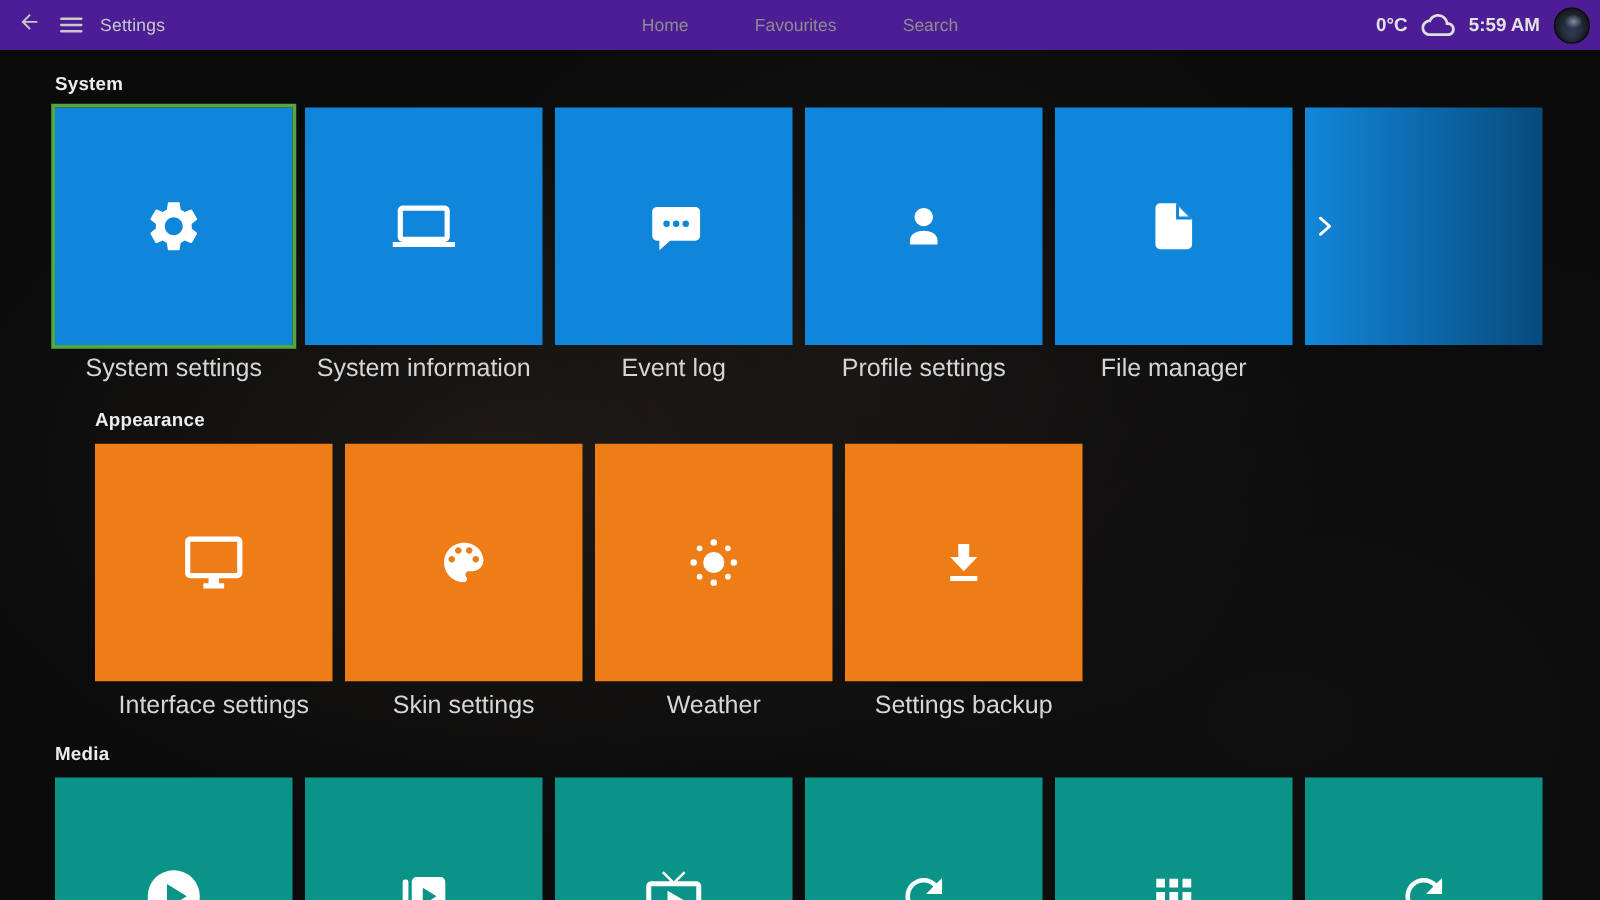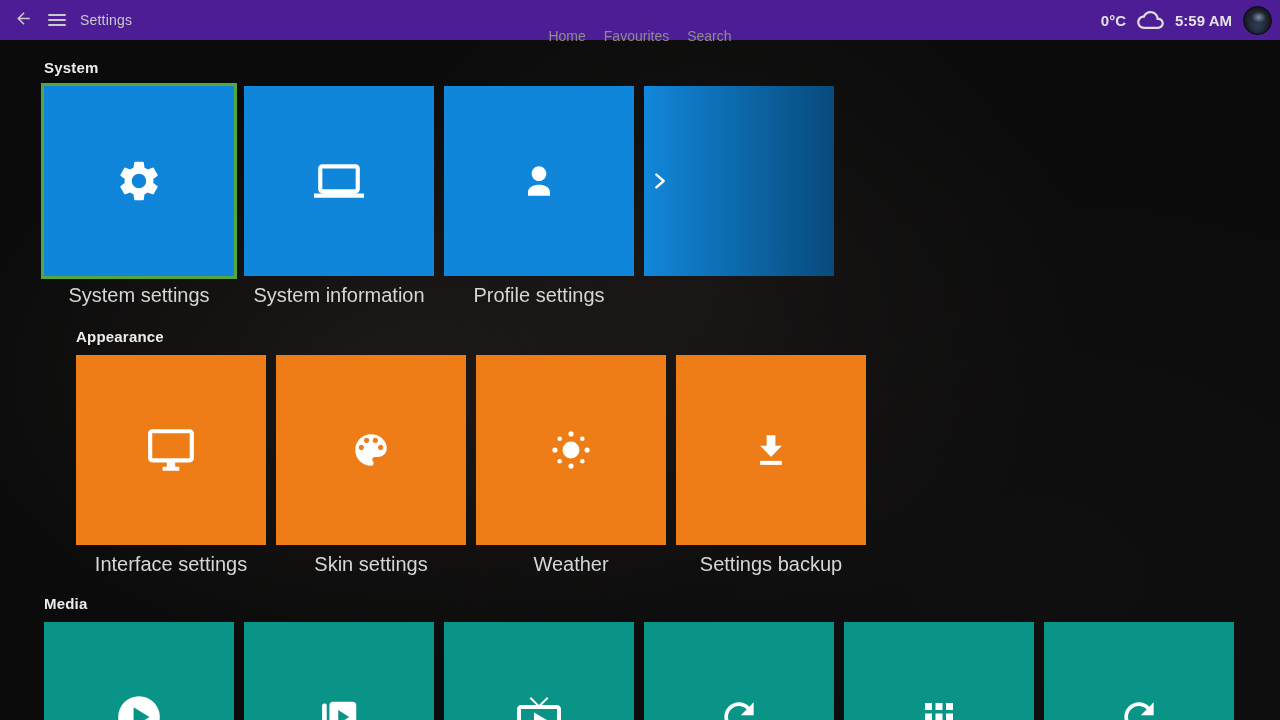--- a/index.html
+++ b/index.html
@@ -20,22 +20,22 @@
     position:absolute; top:0; left:0; width:1280px; height:40px;
     background:#4c1d95; display:flex; align-items:center; z-index:5;
   }
   .header-left { display:flex; align-items:center; gap:12px; padding-left:12px; z-index:2; }
   .icon-btn { display:flex; align-items:center; justify-content:center; width:22px; height:22px; cursor:pointer; }
   .icon-btn svg { fill:#c9c9c9; }
   .hamburger { display:flex; flex-direction:column; gap:3px; width:18px; }
   .hamburger i { display:block; height:2px; background:#c9c9c9; border-radius:1px; }
   .page-title { color:#c9c9c9; font-size:14px; letter-spacing:.2px; }
   .header-center {
-    position:absolute; left:0; right:0; top:16px; height:40px;
-    display:flex; align-items:center; justify-content:center; gap:18px;
+    position:absolute; left:0; right:0; top:0; height:40px;
+    display:flex; align-items:center; justify-content:center; gap:53px;
   }
   .nav-item { color:#8d8d8d; font-size:14px; cursor:pointer; }
   .header-right { margin-left:auto; display:flex; align-items:center; gap:11px; padding-right:8px; z-index:2;font-weight:bold; }
   .status-text { color:#e2e2e2; font-size:15px; }
   .cloud svg { fill:#dedede; display:block; }
   .avatar {
     width:29px; height:29px; border-radius:50%; cursor:pointer;
     background:
       radial-gradient(10px 8px at 55% 38%, #7d8ea6, transparent 70%),
       radial-gradient(14px 16px at 50% 70%, #2c3a52, transparent 75%),
@@ -129,33 +129,58 @@
       <div class="tile blue">
         <span>
           <svg width="50" height="50" viewBox="0 0 24 24" fill="#fff">
               <path d="M20 18c1.1 0 1.99-.9 1.99-2L22 6c0-1.1-.9-2-2-2H4c-1.1 0-2 .9-2 2v10c0 1.1.9 2 2 2H0v2h24v-2h-4zM4 6h16v10H4V6z"></path>
             </svg>
         </span>
       </div>
       <div class="tile-label">System information</div>
     </div>
 
+    <div class="cell">
+      <div class="tile blue">
+        <span>
+          <svg width="46" height="46" viewBox="0 0 24 24">
+              <path fill="#fff" d="M21 4H5c-1.1 0-2 .9-2 2v10c0 1.1.9 2 2 2h1v4l4.5-4H21c1.1 0 2-.9 2-2V6c0-1.1-.9-2-2-2z"></path>
+              <circle cx="9" cy="11" r="1.35" fill="#0f86d9"></circle>
+              <circle cx="13" cy="11" r="1.35" fill="#0f86d9"></circle>
+              <circle cx="17" cy="11" r="1.35" fill="#0f86d9"></circle>
+            </svg>
+        </span>
+      </div>
+      <div class="tile-label">Event log</div>
+    </div>
 
 
     <div class="cell">
       <div class="tile blue">
         <span>
           <svg width="44" height="44" viewBox="0 0 24 24" fill="#fff">
               <path d="M12 12c2.21 0 4-1.79 4-4s-1.79-4-4-4-4 1.79-4 4 1.79 4 4 4zm0 2c-2.67 0-6 1.34-6 4v2h12v-2c0-2.66-3.33-4-6-4z"></path>
             </svg>
         </span>
       </div>
       <div class="tile-label">Profile settings</div>
     </div>
 
+    <div class="cell">
+      <div class="tile blue">
+        <span>
+          <svg width="44" height="44" viewBox="0 0 24 24">
+              <path fill="#fff" d="M13 2H6a2 2 0 0 0-2 2v16a2 2 0 0 0 2 2h12a2 2 0 0 0 2-2V9l-7-7z"></path>
+              <path fill="#0f86d9" d="M13 2v7h7z"></path>
+              <path fill="#fff" d="M14.3 3.6v4.1h4.1z"></path>
+            </svg>
+        </span>
+      </div>
+      <div class="tile-label">File manager</div>
+    </div>
 
     <div class="cell">
       <div class="tile partial">
         <span class="chev">
           <svg width="22" height="28" viewBox="0 0 24 24">
               <path d="M8 5l8 7-8 7"></path>
             </svg>
         </span>
       </div>
     </div>

